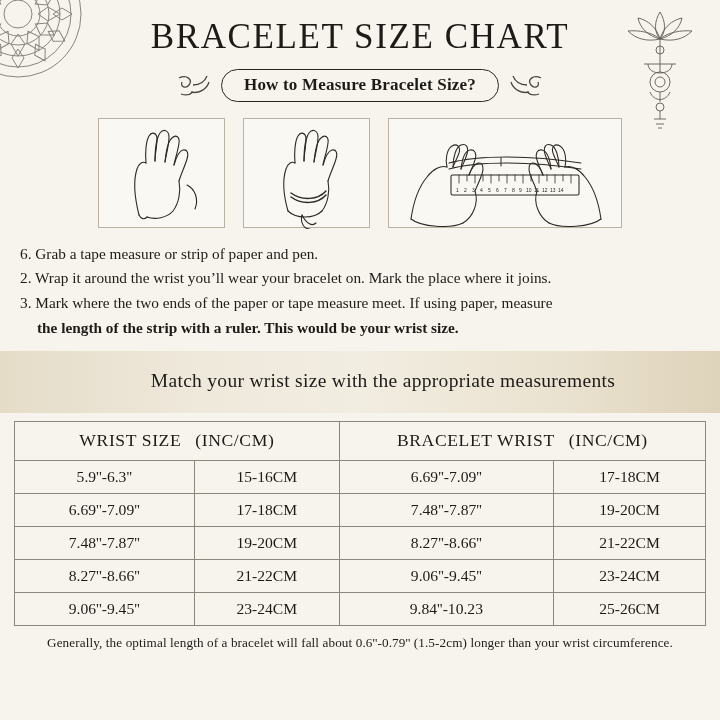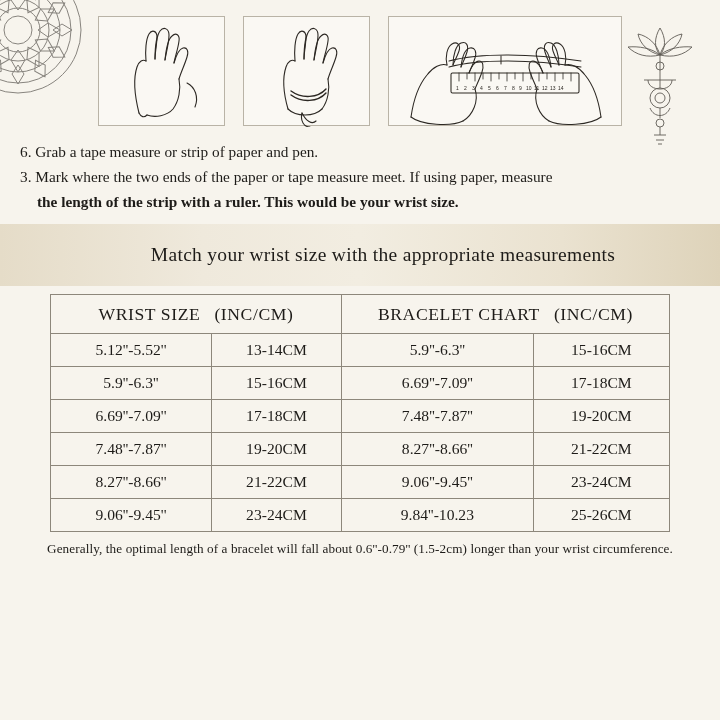--- a/index.html
+++ b/index.html
@@ -121,21 +121,21 @@
     padding-left: 46px;
   }
   .banner-line {
     font-size: 19.5px;
     letter-spacing: 0.3px;
     line-height: 1.28;
   }
 
   
   table.size-table {
-    width: 620px;
+    width: 692px;
     margin: 8px auto 0 auto;
     border-collapse: collapse;
     table-layout: fixed;
   }
   table.size-table th,
   table.size-table td {
     border: 1px solid #8d877b;
     text-align: center;
     font-size: 15.6px;
     height: 32px;
@@ -248,21 +248,41 @@
       <path d="M36 86 C40 96 52 96 56 86"></path>
       <path d="M46 86 v10"></path>
       <circle cx="46" cy="101" r="4"></circle>
       <path d="M46 105 v8"></path>
       <path d="M40 113 h12"></path>
       <path d="M42 118 h8"></path>
       <path d="M44 122 h4"></path>
     </g>
   </svg>
 
-
+  <div class="title">BRACELET SIZE CHART</div>
+
+  <div class="subtitle-row">
+    <svg class="flourish" viewBox="0 0 34 26">
+      <g stroke="#2c2823" stroke-width="1.3" fill="none">
+        <path d="M2 6 C10 2 16 8 12 13 C9 17 3 15 5 10"></path>
+        <path d="M14 20 C22 22 30 17 32 10"></path>
+        <path d="M16 13 C23 13 28 9 30 4"></path>
+        <path d="M4 22 C10 24 14 22 16 20"></path>
+      </g>
+    </svg>
+    <div class="pill">How to Measure Bracelet Size?</div>
+    <svg class="flourish" viewBox="0 0 34 26">
+      <g stroke="#2c2823" stroke-width="1.3" fill="none" transform="translate(34,0) scale(-1,1)">
+        <path d="M2 6 C10 2 16 8 12 13 C9 17 3 15 5 10"></path>
+        <path d="M14 20 C22 22 30 17 32 10"></path>
+        <path d="M16 13 C23 13 28 9 30 4"></path>
+        <path d="M4 22 C10 24 14 22 16 20"></path>
+      </g>
+    </svg>
+  </div>
 
   <div class="illos">
 
     <div class="illo small">
       <svg viewBox="0 0 127 110" width="127" height="110">
         <g stroke="#2c2823" stroke-width="1.1" fill="none" stroke-linecap="round">
           <path d="M40 96 C36 80 34 62 38 50 C40 44 44 42 47 44"></path>
           <path d="M47 44 C46 34 47 22 50 17 C53 12 58 14 58 20 C58 26 56 36 56 42"></path>
           <path d="M56 42 C56 30 58 18 61 14 C65 9 70 12 70 18 C70 26 67 36 66 43"></path>
           <path d="M66 43 C67 33 69 22 73 19 C77 15 81 18 80 24 C79 32 76 40 75 46"></path>
@@ -350,20 +370,21 @@
           <path d="M60 44 C90 36 140 36 192 44" stroke-width="1.1"></path>
           <path d="M60 50 C90 42 140 42 192 50" stroke-width="1.1"></path>
           <line x1="112" y1="39" x2="112" y2="47" stroke-width="1"></line>
         </g>
       </svg>
     </div>
   </div>
 
   <div class="steps">
     <span class="step">6. Grab a tape measure or strip of paper and pen.</span>
+    <span class="step">2. Wrap it around the wrist you’ll wear your bracelet on. Mark the place where it joins.</span>
     <span class="step">3. Mark where the two ends of the paper or tape measure meet. If using paper, measure</span>
     <span class="step step-indent">the length of the strip with a ruler. This would be your wrist size.</span>
   </div>
 
   <div class="banner">
     <div class="banner-line">Match your wrist size with the appropriate measurements</div>
   </div>
 
   <table class="size-table">
     <colgroup>
@@ -375,33 +396,27 @@
     <thead>
       <tr>
         <th colspan="2">
           <span class="head-inner">
             <span>WRIST SIZE</span>
             <span>(INC/CM)</span>
           </span>
         </th>
         <th colspan="2">
           <span class="head-inner">
-            <span>BRACELET CHART</span>
+            <span>BRACELET WRIST</span>
             <span>(INC/CM)</span>
           </span>
         </th>
       </tr>
     </thead>
     <tbody>
-      <tr>
-        <td>5.12''-5.52''</td>
-        <td>13-14CM</td>
-        <td>5.9''-6.3''</td>
-        <td>15-16CM</td>
-      </tr>
       <tr>
         <td>5.9''-6.3''</td>
         <td>15-16CM</td>
         <td>6.69''-7.09''</td>
         <td>17-18CM</td>
       </tr>
       <tr>
         <td>6.69''-7.09''</td>
         <td>17-18CM</td>
         <td>7.48''-7.87''</td>

